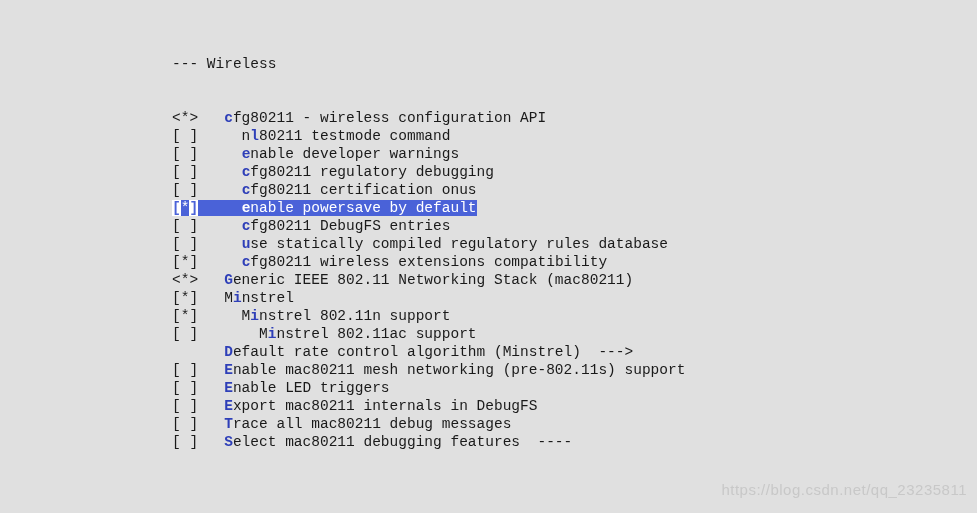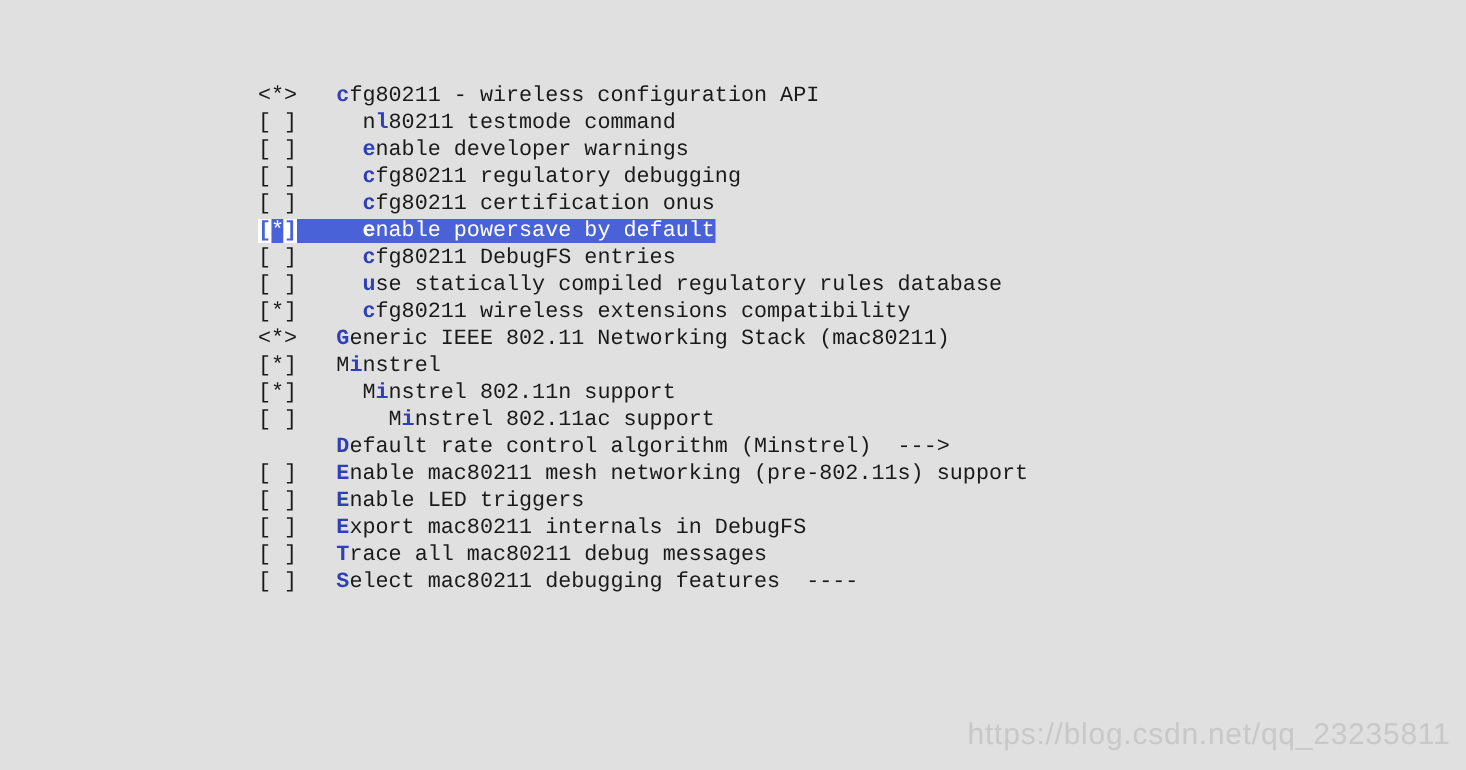--- a/index.html
+++ b/index.html
@@ -37,24 +37,25 @@
       background: #ffffff;
       color: #4a62d8;
       font-weight: bold;
     }
     .watermark {
       position: absolute;
       right: 10px;
       bottom: 14px;
       color: #c8c8c8;
       font-family: sans-serif;
-      font-size: 20px;
+      font-size: 15px;
       letter-spacing: 0.5px;
     }
   </style>
 </head>
 <body>
 
 <div class="menu">
+  <div class="line"><span>--- </span><span>Wireless</span></div>
   <div id="items"><div class="line"><span>&lt;*&gt;</span>   <span class="hotkey">c</span><span>fg80211 - wireless configuration API</span></div><div class="line"><span>[ ]</span>     n<span class="hotkey">l</span><span>80211 testmode command</span></div><div class="line"><span>[ ]</span>     <span class="hotkey">e</span><span>nable developer warnings</span></div><div class="line"><span>[ ]</span>     <span class="hotkey">c</span><span>fg80211 regulatory debugging</span></div><div class="line"><span>[ ]</span>     <span class="hotkey">c</span><span>fg80211 certification onus</span></div><div class="line"><span class="sel-bracket">[</span><span class="selected">*</span><span class="sel-bracket">]</span><span class="selected">     <span class="hotkey">e</span>nable powersave by default</span></div><div class="line"><span>[ ]</span>     <span class="hotkey">c</span><span>fg80211 DebugFS entries</span></div><div class="line"><span>[ ]</span>     <span class="hotkey">u</span><span>se statically compiled regulatory rules database</span></div><div class="line"><span>[*]</span>     <span class="hotkey">c</span><span>fg80211 wireless extensions compatibility</span></div><div class="line"><span>&lt;*&gt;</span>   <span class="hotkey">G</span><span>eneric IEEE 802.11 Networking Stack (mac80211)</span></div><div class="line"><span>[*]</span>   M<span class="hotkey">i</span><span>nstrel</span></div><div class="line"><span>[*]</span>     M<span class="hotkey">i</span><span>nstrel 802.11n support</span></div><div class="line"><span>[ ]</span>       M<span class="hotkey">i</span><span>nstrel 802.11ac support</span></div><div class="line"><span>   </span>   <span class="hotkey">D</span><span>efault rate control algorithm (Minstrel)  ---&gt;</span></div><div class="line"><span>[ ]</span>   <span class="hotkey">E</span><span>nable mac80211 mesh networking (pre-802.11s) support</span></div><div class="line"><span>[ ]</span>   <span class="hotkey">E</span><span>nable LED triggers</span></div><div class="line"><span>[ ]</span>   <span class="hotkey">E</span><span>xport mac80211 internals in DebugFS</span></div><div class="line"><span>[ ]</span>   <span class="hotkey">T</span><span>race all mac80211 debug messages</span></div><div class="line"><span>[ ]</span>   <span class="hotkey">S</span><span>elect mac80211 debugging features  ----</span></div></div>
 </div>
 
 <div class="watermark">https://blog.csdn.net/qq_23235811</div>
 
 </body></html>

